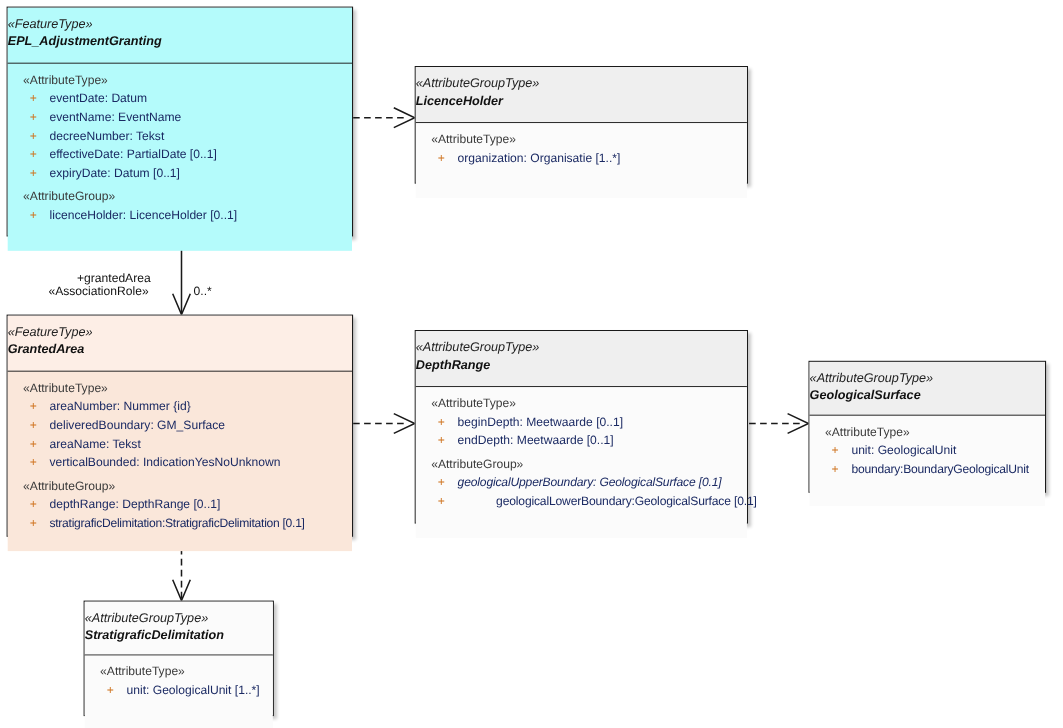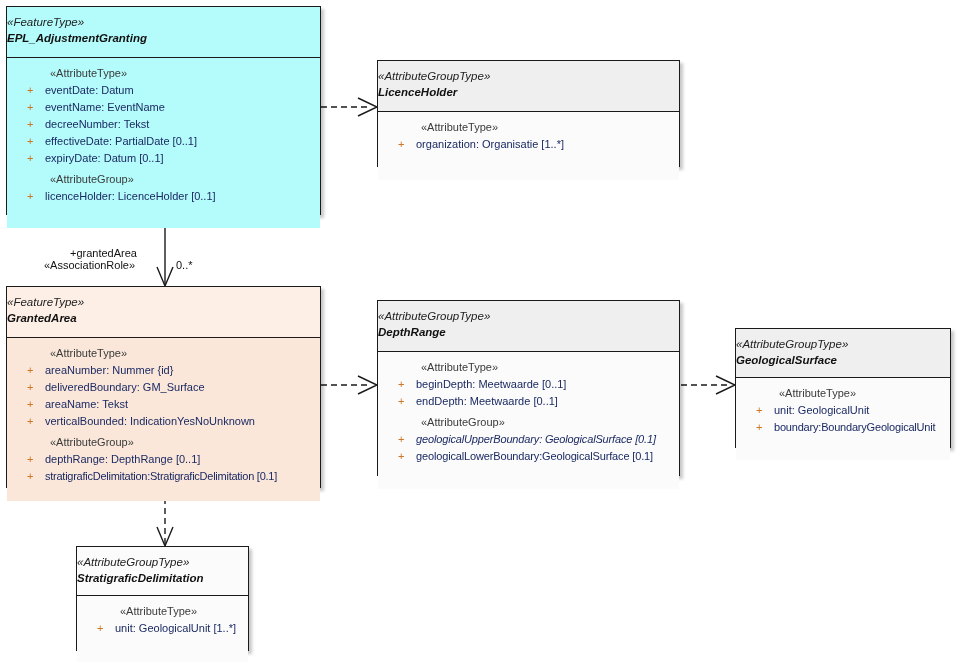--- a/index.html
+++ b/index.html
@@ -58,21 +58,20 @@
   }
   .uml-body {
     padding: 7px 0 6px 0;
   }
   .grp-label {
     font-size: 11px;
     color: #3a3a3a;
     line-height: 17px;
     padding-left: 14px;
     white-space: nowrap;
-    margin-left: 29px;
   }
   .attr-row {
     line-height: 17px;
     white-space: nowrap;
     padding-left: 20px;
     font-size: 11px;
   }
   .vis {
     color: #cf7420;
     display: inline-block;
@@ -222,21 +221,21 @@
         <span class="vis">+</span><span class="attr-txt">beginDepth: Meetwaarde [0..1]</span>
       </div>
       <div class="attr-row">
         <span class="vis">+</span><span class="attr-txt">endDepth: Meetwaarde [0..1]</span>
       </div>
       <div class="grp-label" style="margin-top:4px;">«AttributeGroup»</div>
       <div class="attr-row">
         <span class="vis">+</span><span class="attr-txt" style="letter-spacing:-0.15px;font-style:italic;">geologicalUpperBoundary: GeologicalSurface [0.1]</span>
       </div>
       <div class="attr-row">
-        <span class="vis">+</span><span class="attr-txt" style="letter-spacing:-0.15px;">geologicalLowerBoundary:GeologicalSurface [0.1]</span>
+        <span class="vis">+</span><span class="attr-txt" style="letter-spacing:-0.15px;margin-left:35px;">geologicalLowerBoundary:GeologicalSurface [0.1]</span>
       </div>
     </div>
   </div>
 
   <div class="uml-class" style="left:735px; top:328px; width:216px; height:120px;">
     <div class="uml-head fill-grey-h" style="height:49px;">
       <div class="stereotype">«AttributeGroupType»</div>
       <div class="classname">GeologicalSurface</div>
     </div>
     <div class="uml-body fill-white" style="height:69px; overflow:hidden;">

